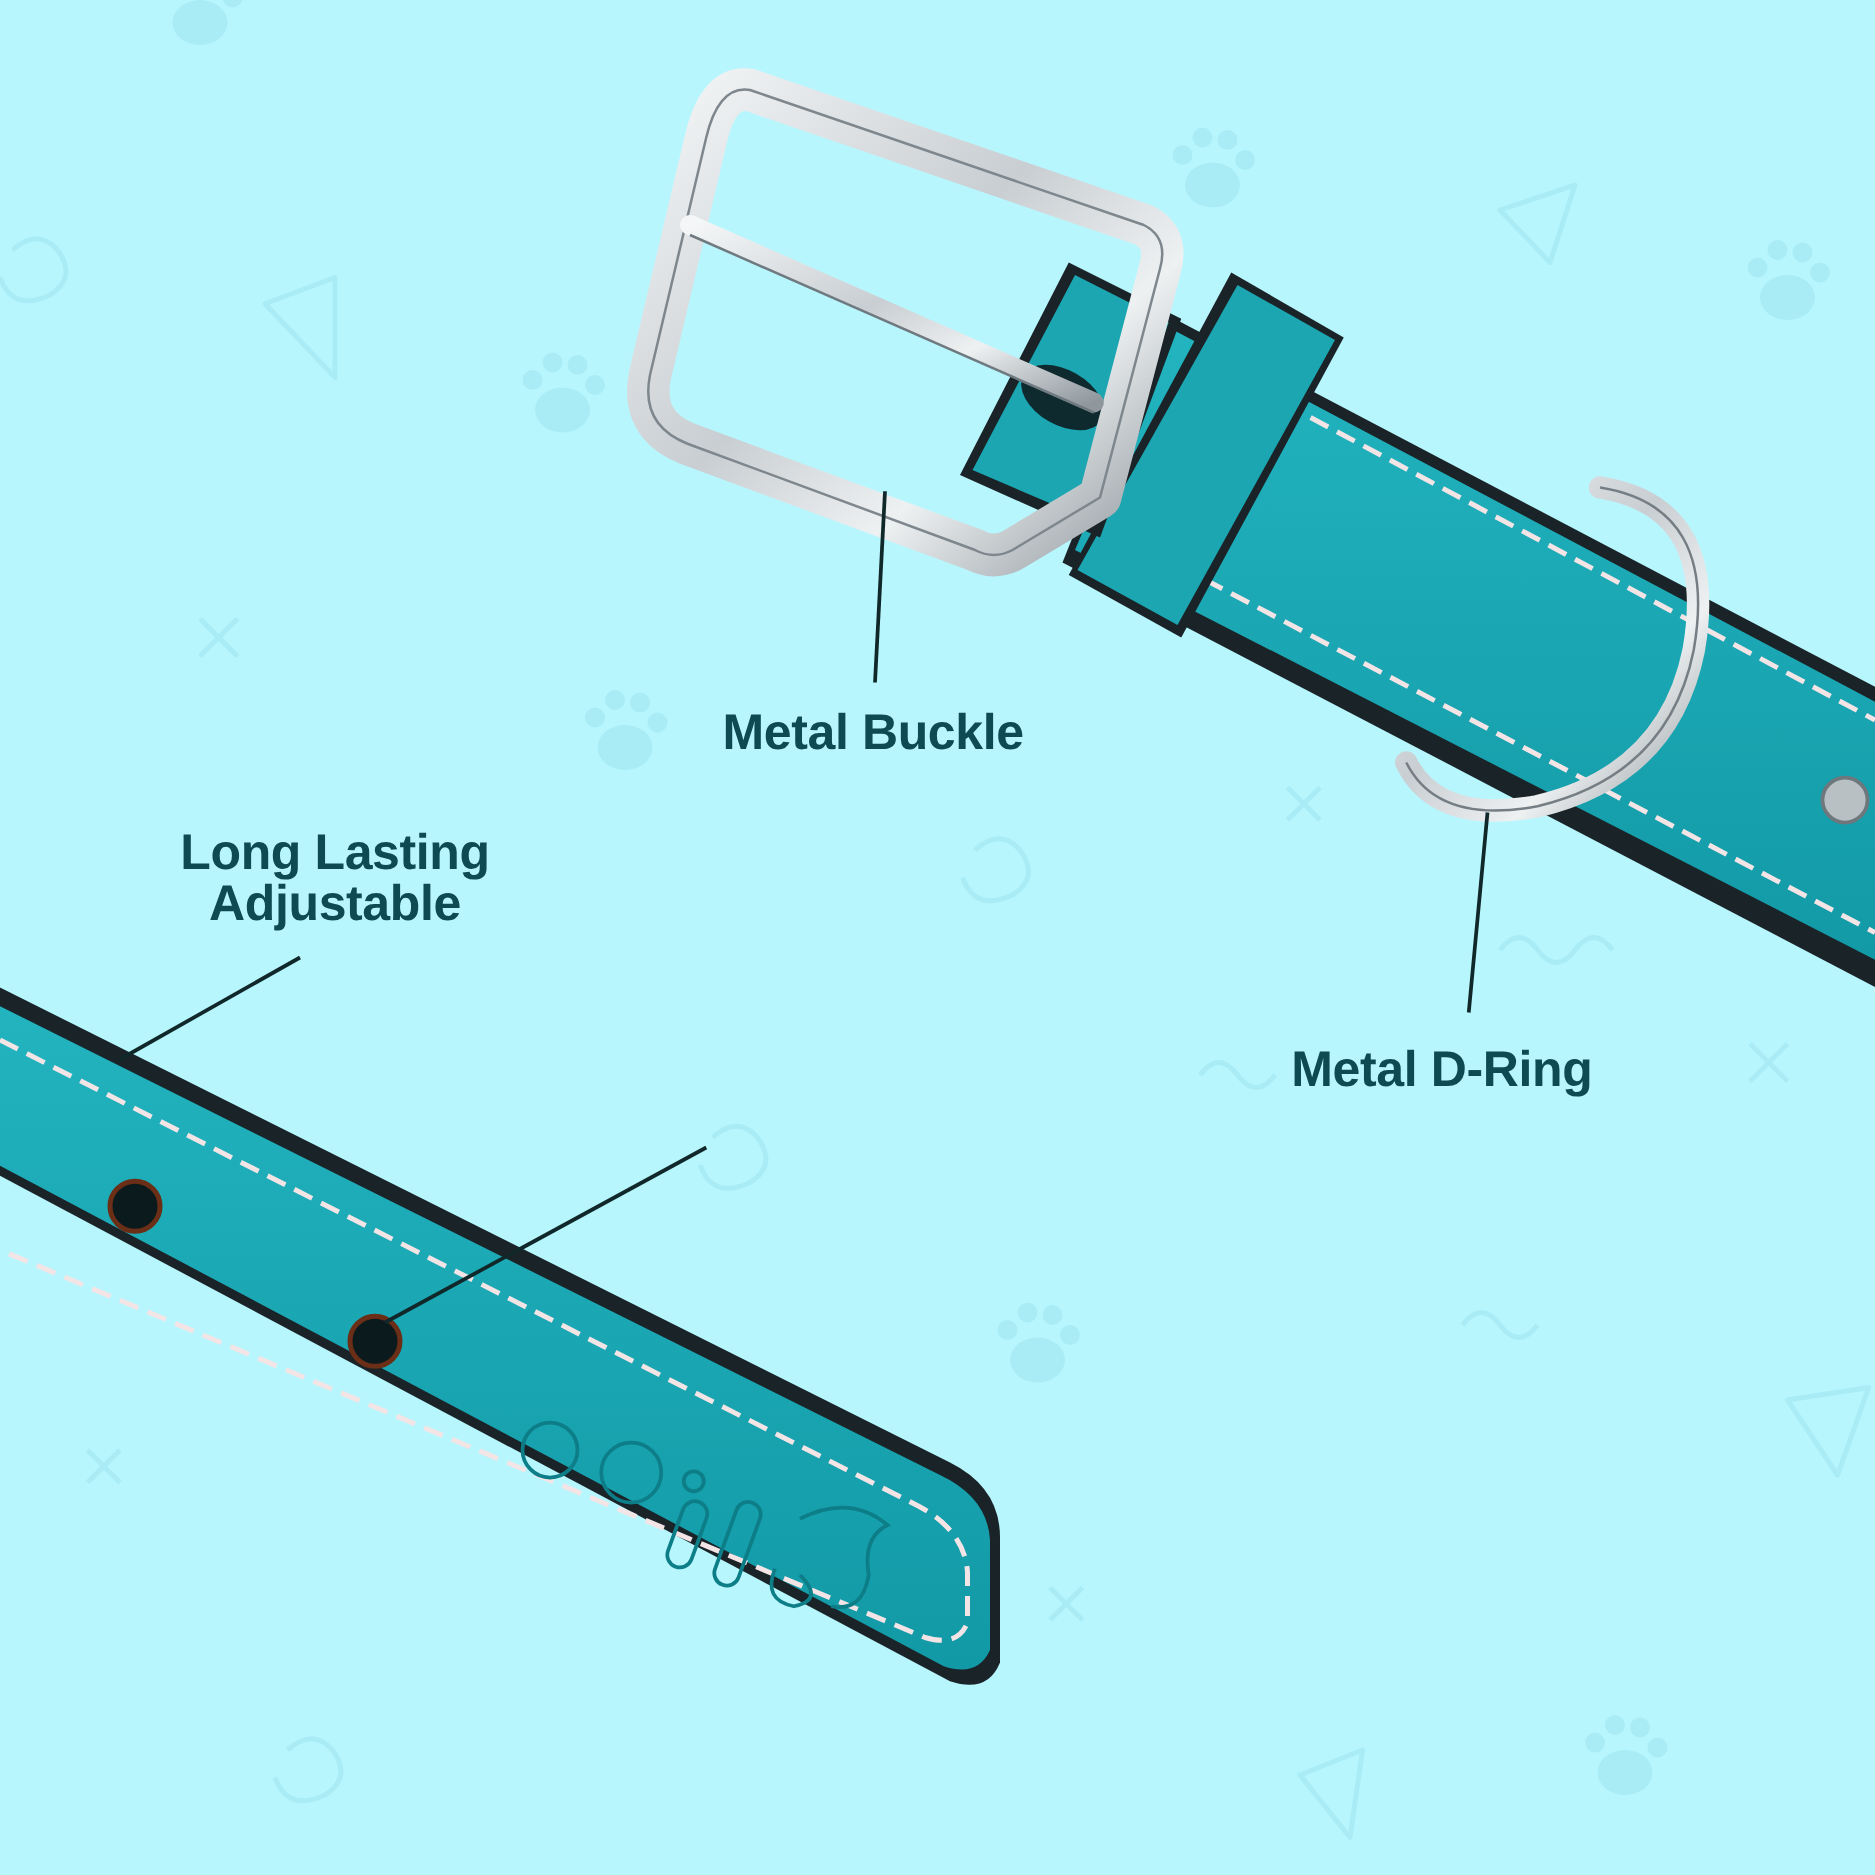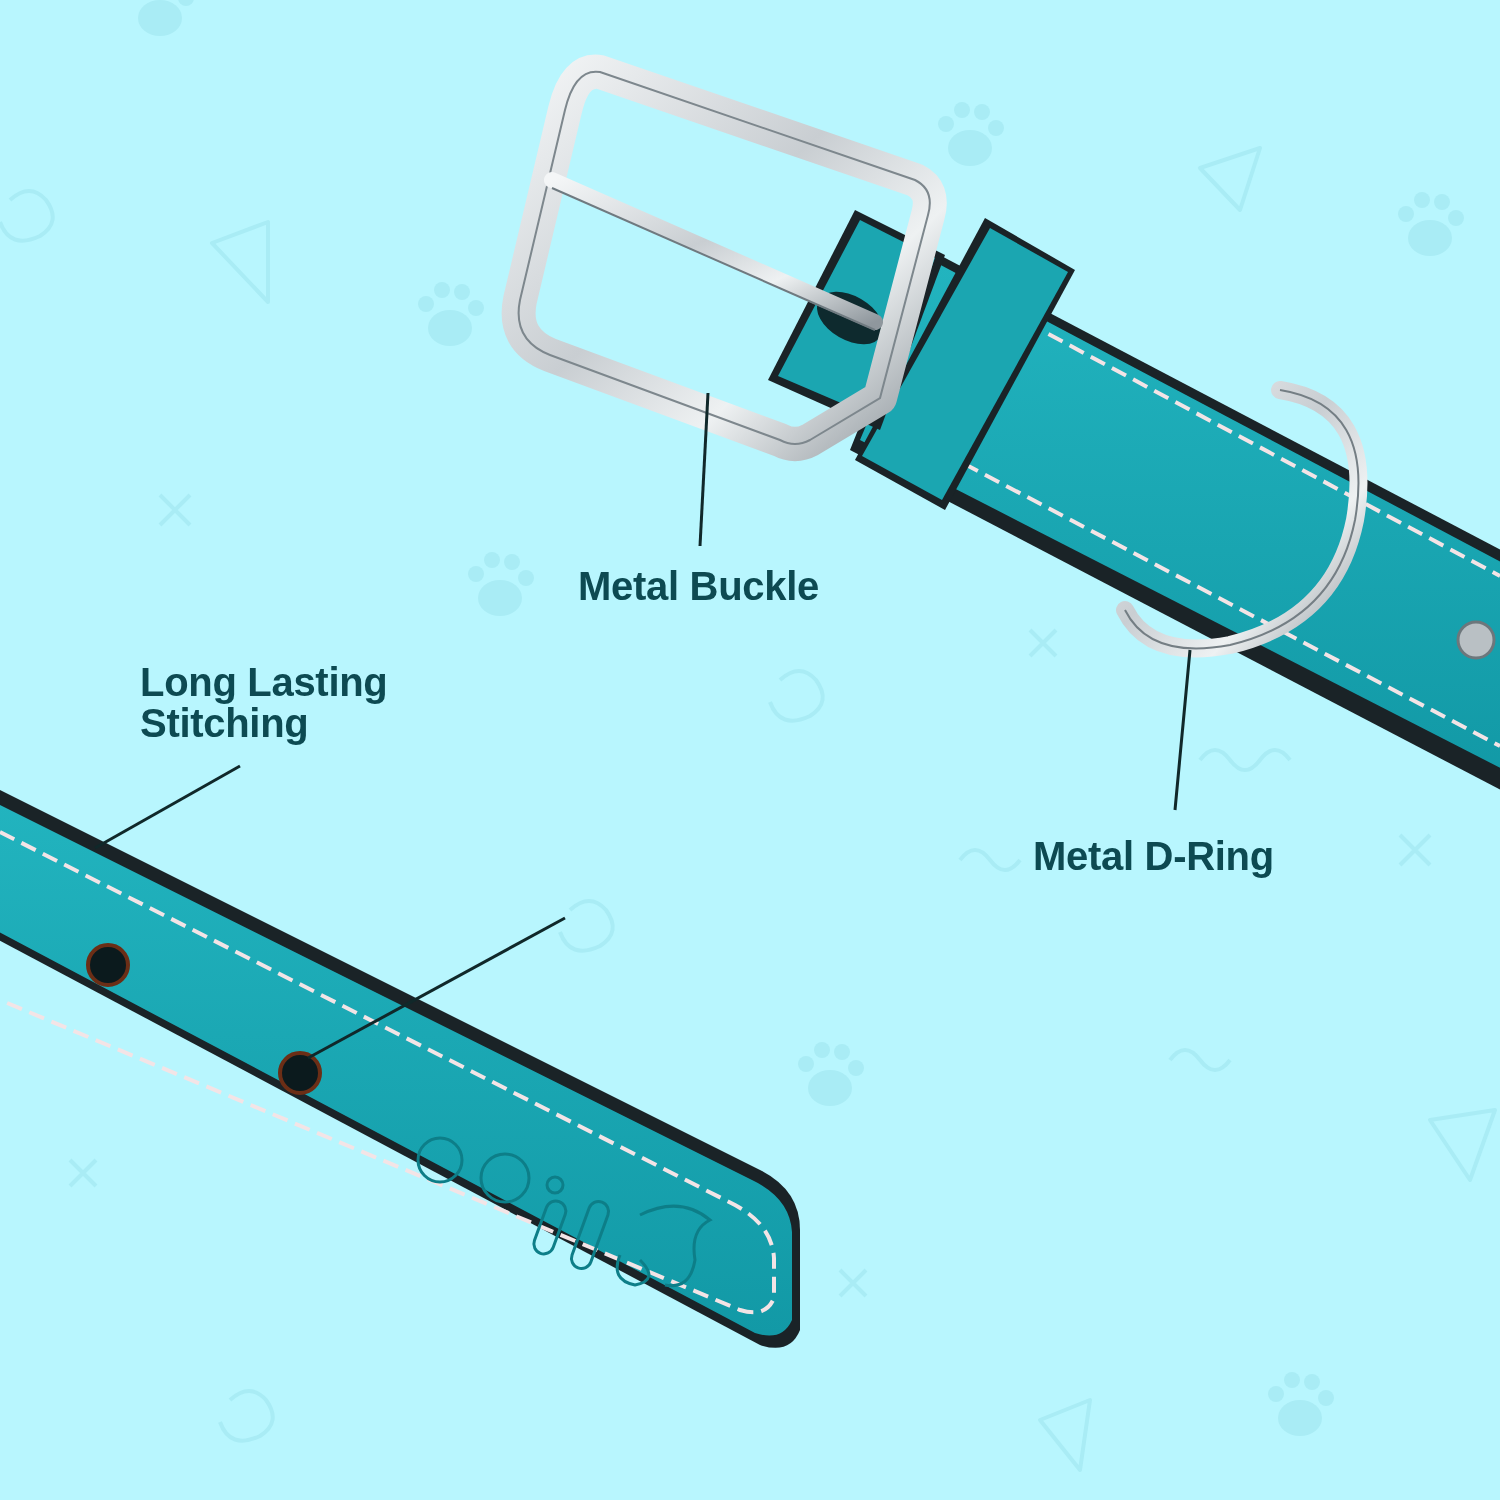--- a/index.html
+++ b/index.html
@@ -1,19 +1,19 @@
 <!DOCTYPE html>
 <html><head>
 <meta charset="utf-8">
 <style>
   html, body { margin: 0; padding: 0; }
   body { width: 1500px; height: 1500px; overflow: hidden; background: #b8f6fe; position: relative; font-family: "Liberation Sans", "DejaVu Sans", sans-serif; }
   .stage { position: absolute; left: 0; top: 0; width: 1500px; height: 1500px; }
   .stage svg { position: absolute; left: 0; top: 0; }
-  .label { position: absolute; color: #0d4a52; font-weight: 700; font-size: 40px; line-height: 41px; text-align: left; white-space: nowrap; letter-spacing: -0.3px; }
+  .label { position: absolute; color: #0d4a52; font-weight: 700; font-size: 40px; line-height: 41px; text-align: center; white-space: nowrap; letter-spacing: -0.3px; }
   .label span { display: block; }
 </style>
 </head>
 <body>
 
 <div class="stage">
 
   <svg width="1500" height="1500">
     <g fill="none" stroke="#a9ecf5" stroke-width="4" stroke-linejoin="round">
       <path d="M212,243 L268,222 L268,302 Z"></path>
@@ -161,17 +161,17 @@
   <div class="label" style="left:578px; top:566px;">
     <span>Metal Buckle</span>
   </div>
 
   <div class="label" style="left:1033px; top:836px;">
     <span>Metal D-Ring</span>
   </div>
 
   <div class="label" style="left:140px; top:662px; width:256px;">
     <span>Long Lasting</span>
-    <span>Stitching</span>
+    <span>Adjustable</span>
   </div>
 
 
 </div>
 
 </body></html>

